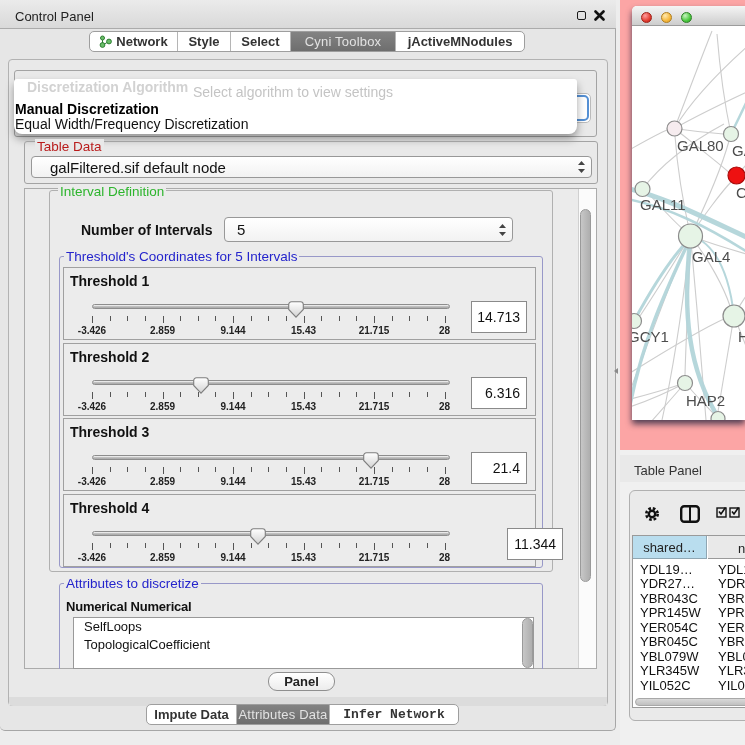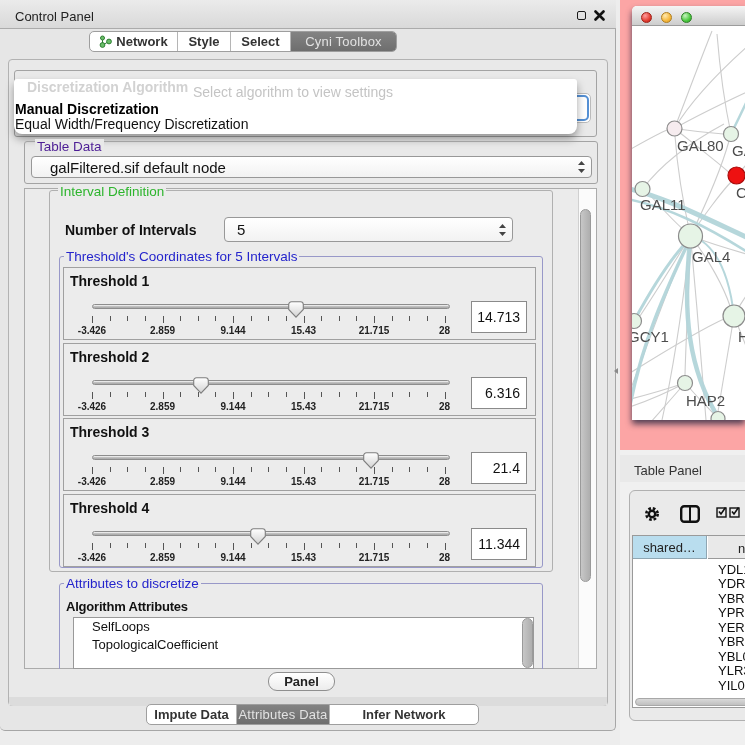--- a/index.html
+++ b/index.html
@@ -22,21 +22,21 @@
 .combo { position:absolute; background:linear-gradient(#ffffff,#f2f2f2); border:1px solid #989898; border-radius:4px; font-size:15px; color:#111; display:flex; align-items:center; }
 .cararea { position:absolute; right:5px; top:0; bottom:0; display:flex; align-items:center; }
 
 .thbox { position:absolute; left:63px; width:473px; height:73px; border:1px solid #a0a0a0; background:#ececec; }
 .thlabel { position:absolute; left:6px; top:5px; font-size:14px; font-weight:bold; color:#111; }
 .track { position:absolute; left:28px; height:5px; background:linear-gradient(#fdfdfd,#b9b9b9 55%,#a8a8a8); border:1px solid #8d8d8d; border-radius:3px; width:358px; }
 .tfield { position:absolute; left:407px; width:56px; height:32px; background:#fff; border:1px solid #8a8a8a; font-size:14px; color:#111; text-align:right; padding-right:6px; line-height:30px; }
 .tl { position:absolute; font-size:10px; font-weight:bold; color:#222; transform:translateX(-50%); white-space:nowrap; }
 
 #attrlist { position:absolute; left:73px; top:617px; width:461px; height:52px; background:#fff; border:1px solid #999; overflow:hidden; }
-#attrlist div { font-size:13px; color:#111; padding-left:18px; height:18.4px; line-height:18.4px; }
+#attrlist div { font-size:13px; color:#111; padding-left:10px; height:18.4px; line-height:18.4px; }
 
 .btn { position:absolute; background:linear-gradient(#ffffff,#ececec); border:1px solid #8f8f8f; border-radius:9px; font-size:13px; font-weight:bold; color:#222; text-align:center; }
 
 .vsb { position:absolute; background:#fafafa; border-left:1px solid #d0d0d0; }
 .vthumb { position:absolute; background:linear-gradient(90deg,#c7c7c7,#aeaeae); border:1px solid #9a9a9a; border-radius:6px; }
 
 #desktop { left:620px; top:0; width:141px; height:450px; background:#fca5a5; }
 #netwin { position:absolute; left:12px; top:6px; width:113px; height:414px; background:#fff; border-radius:5px 0 0 0; box-shadow:0 4px 6px rgba(8,18,48,0.7); }
 #nettb { position:absolute; left:0; top:0; width:113px; height:20px; background:linear-gradient(#f5f5f5,#cdcdcd); border-bottom:1px solid #9c9c9c; border-radius:5px 0 0 0; }
 .light { position:absolute; top:5.5px; width:11px; height:11px; border-radius:50%; }
@@ -59,55 +59,56 @@
 <div class="seg" style="left:89px;top:31px;height:21px;">
   <div class="it" style="width:88px;align-items:center;"><svg width="13" height="13" style="margin-right:4px">
         <circle cx="3.5" cy="3" r="2" fill="#6abf69" stroke="#2e7d32" stroke-width="1"></circle>
         <circle cx="3.5" cy="10" r="2.4" fill="#6abf69" stroke="#2e7d32" stroke-width="1"></circle>
         <circle cx="10" cy="6.5" r="2.4" fill="#6abf69" stroke="#2e7d32" stroke-width="1"></circle>
         <path d="M3.5,5 L3.5,8 M5.5,9 L8,7.5" stroke="#2e7d32" stroke-width="1" fill="none"></path>
       </svg>Network</div>
   <div class="it" style="width:53px;">Style</div>
   <div class="it" style="width:60px;">Select</div>
   <div class="it sel" style="width:105px;font-weight:normal;">Cyni Toolbox</div>
+  <div class="it" style="width:128px;">jActiveMNodules</div>
 </div>
 
 <div class="abs" id="content"></div>
 
 <div class="gbox" style="left:14px;top:70px;width:583px;height:67px;"></div>
 
 <div style="position:absolute;left:569px;top:93px;width:22px;height:30px;background:#fff;border:1px solid #bbb;border-radius:5px;"></div>
 <div style="position:absolute;left:571px;top:95px;width:18px;height:26px;border:2.5px solid #5590d4;border-radius:5px;"></div>
 
 <div style="position:absolute;left:14px;top:79px;width:563px;height:55px;background:#fff;border-radius:3px 3px 8px 8px;box-shadow:0 5px 8px rgba(0,0,0,0.36);"></div>
 <div style="position:absolute;left:27px;top:79px;font-size:14px;font-weight:bold;color:#d2d2d2;">Discretization Algorithm</div>
 <div style="position:absolute;left:193px;top:84px;font-size:14px;color:#c4c4c4;">Select algorithm to view settings</div>
 <div style="position:absolute;left:15px;top:101px;font-size:14px;font-weight:bold;color:#000;">Manual Discretization</div>
 <div style="position:absolute;left:15px;top:116px;font-size:14px;color:#111;">Equal Width/Frequency Discretization</div>
 
 <div class="gbox" style="left:24px;top:141px;width:574px;height:43px;"></div>
-<div class="gtitle" style="left:35px;top:139px;color:#4c1d95;">Table Data</div>
+<div class="gtitle" style="left:35px;top:139px;color:#b91c1c;">Table Data</div>
 <div class="combo" style="left:31px;top:156px;width:561px;height:22px;">
     <span style="padding-left:18px;">galFiltered.sif default node</span>
   <div class="cararea">
       <svg width="9" height="14">
         <path d="M1,5 L4.5,1 L8,5 Z" fill="#444"></path>
         <path d="M1,9 L4.5,13 L8,9 Z" fill="#444"></path>
       </svg>
     </div>
 </div>
 
 <div style="position:absolute;left:24px;top:188px;width:573px;height:481px;border:1px solid #ababab;background:#ebebeb;"></div>
 <div class="vsb" style="left:578px;top:189px;width:18px;height:479px;background:#fbfbfb;"></div>
 <div class="vthumb" style="left:580px;top:209px;width:11px;height:373px;"></div>
 
 <div class="gbox" style="left:49px;top:190px;width:504px;height:382px;border-color:#b0b0b0;"></div>
 <div class="gtitle" style="left:58px;top:184px;color:#2db52d;background:#ebebeb;">Interval Definition</div>
 
-<div style="position:absolute;left:57px;top:222px;font-size:14px;font-weight:bold;color:#111;padding-left:8px;">Number of Intervals</div>
+<div style="position:absolute;left:73px;top:222px;font-size:14px;font-weight:bold;color:#111;padding-left:8px;">Number of Intervals</div>
 <div class="combo" style="left:224px;top:217px;width:289px;height:25px;">
     <span style="padding-left:12px;">5</span>
   <div class="cararea">
       <svg width="9" height="14">
         <path d="M1,5 L4.5,1 L8,5 Z" fill="#444"></path>
         <path d="M1,9 L4.5,13 L8,9 Z" fill="#444"></path>
       </svg>
     </div>
 </div>
 
@@ -269,40 +270,40 @@
   <div class="tl" style="left:380.5px;top:57px;">28</div>
   <svg style="position:absolute;left:185.7px;top:33px;" width="16" height="17" viewBox="0 0 16 17">
       <path d="M3.5,0.7 h9 a2.8,2.8 0 0 1 2.8,2.8 v5 L8,16.2 L0.7,8.5 v-5 a2.8,2.8 0 0 1 2.8,-2.8 z" fill="url(#g3)" stroke="#7e7e7e" stroke-width="1.1"></path>
       <defs>
         <linearGradient id="g3" x1="0" y1="0" x2="0" y2="1">
           <stop offset="0" stop-color="#ffffff"></stop>
           <stop offset="1" stop-color="#d2d2d2"></stop>
         </linearGradient>
       </defs>
     </svg>
-  <div class="tfield" style="top:33px;">11.344</div>
+  <div class="tfield" style="top:33px;margin-left:36px;">11.344</div>
 </div>
 
 <div class="gbox" style="left:59px;top:583px;width:484px;height:100px;border-color:#9898c8;"></div>
 <div class="gtitle" style="left:64px;top:576px;color:#2424cc;background:#ebebeb;">Attributes to discretize</div>
-<div style="position:absolute;left:66px;top:599px;font-size:13px;font-weight:bold;color:#111;letter-spacing:-0.2px;">Algorithm Attributes</div>
+<div style="position:absolute;left:66px;top:599px;font-size:13px;font-weight:bold;color:#111;letter-spacing:-0.2px;">Numerical Numerical</div>
 <div id="attrlist">
   <div>SelfLoops</div>
   <div>TopologicalCoefficient</div>
 </div>
 <div class="vthumb" style="left:522px;top:618px;width:11px;height:50px;"></div>
 
 <div style="position:absolute;left:9px;top:669px;width:598px;height:36px;background:#e9e9e9;"></div>
 <div class="btn" style="left:268px;top:672px;width:67px;height:19px;line-height:17px;">Panel</div>
 <div style="position:absolute;left:9px;top:697px;width:598px;height:9px;background:#dcdcdc;border-radius:0 0 4px 4px;"></div>
 
 <div class="seg" style="left:146px;top:704px;height:21px;">
   <div class="it" style="width:90px;">Impute Data</div>
   <div class="it sel" style="width:93px;font-weight:normal;">Attributes Data</div>
-  <div class="it" style="width:148px;">Infer Network</div>
+  <div class="it" style="width:128px;font-family:Liberation Mono, monospace;">Infer Network</div>
 </div>
 
 <div style="position:absolute;left:614px;top:368px;width:0;height:0;border-right:4px solid #8a8a8a;border-top:3px solid transparent;border-bottom:3px solid transparent;"></div>
 
 <div class="abs" id="desktop">
   <div id="netwin">
     <svg style="position:absolute;left:0;top:20px;" width="113" height="394" viewBox="0 0 113 394">
 
 <g stroke="#cdcdcd" stroke-width="1.1" fill="none">
   <path d="M125,12 C 95,38 62,70 42.5,102.5"></path>
@@ -399,17 +400,18 @@
       <rect x="1" y="2" width="9" height="9" fill="none" stroke="#111" stroke-width="1.4"></rect>
       <path d="M3 5.5 L5 8 L9.5 1.5" fill="none" stroke="#111" stroke-width="1.6"></path>
     </svg>
 
   <div style="position:absolute;left:12px;top:85px;width:113px;height:173px;background:#fff;border:1px solid #9a9a9a;border-right:none;overflow:hidden;">
     <div style="position:absolute;left:0;top:0;width:74px;height:23px;background:#b9ddee;border-right:1px solid #8fa6b2;border-bottom:1px solid #8fa6b2;font-size:13px;color:#222;text-align:center;line-height:24px;">shared…</div>
     <div style="position:absolute;left:75px;top:0;width:45px;height:23px;background:#e9e9e9;border-bottom:1px solid #9a9a9a;font-size:13px;color:#222;">
         <span style="position:absolute;left:30px;top:5px;">na</span>
       </div>
     <div style="position:absolute;left:0;top:24px;width:113px;height:133px;overflow:hidden;">
+      <div style="position:absolute;left:7px;top:3px;font-size:13px;color:#111;line-height:14.45px;">YDL19…<br>YDR27…<br>YBR043C<br>YPR145W<br>YER054C<br>YBR045C<br>YBL079W<br>YLR345W<br>YIL052C</div>
       <div style="position:absolute;left:85px;top:3px;font-size:13px;color:#111;line-height:14.45px;">YDL1…<br>YDR2…<br>YBR0…<br>YPR1…<br>YER0…<br>YBR0…<br>YBL0…<br>YLR3…<br>YIL0…</div>
     </div>
     <div style="position:absolute;left:2px;top:162px;width:118px;height:8px;background:linear-gradient(#d9d9d9,#c0c0c0);border:1px solid #a8a8a8;border-radius:5px;"></div>
   </div>
 </div>
 
 </body></html>

